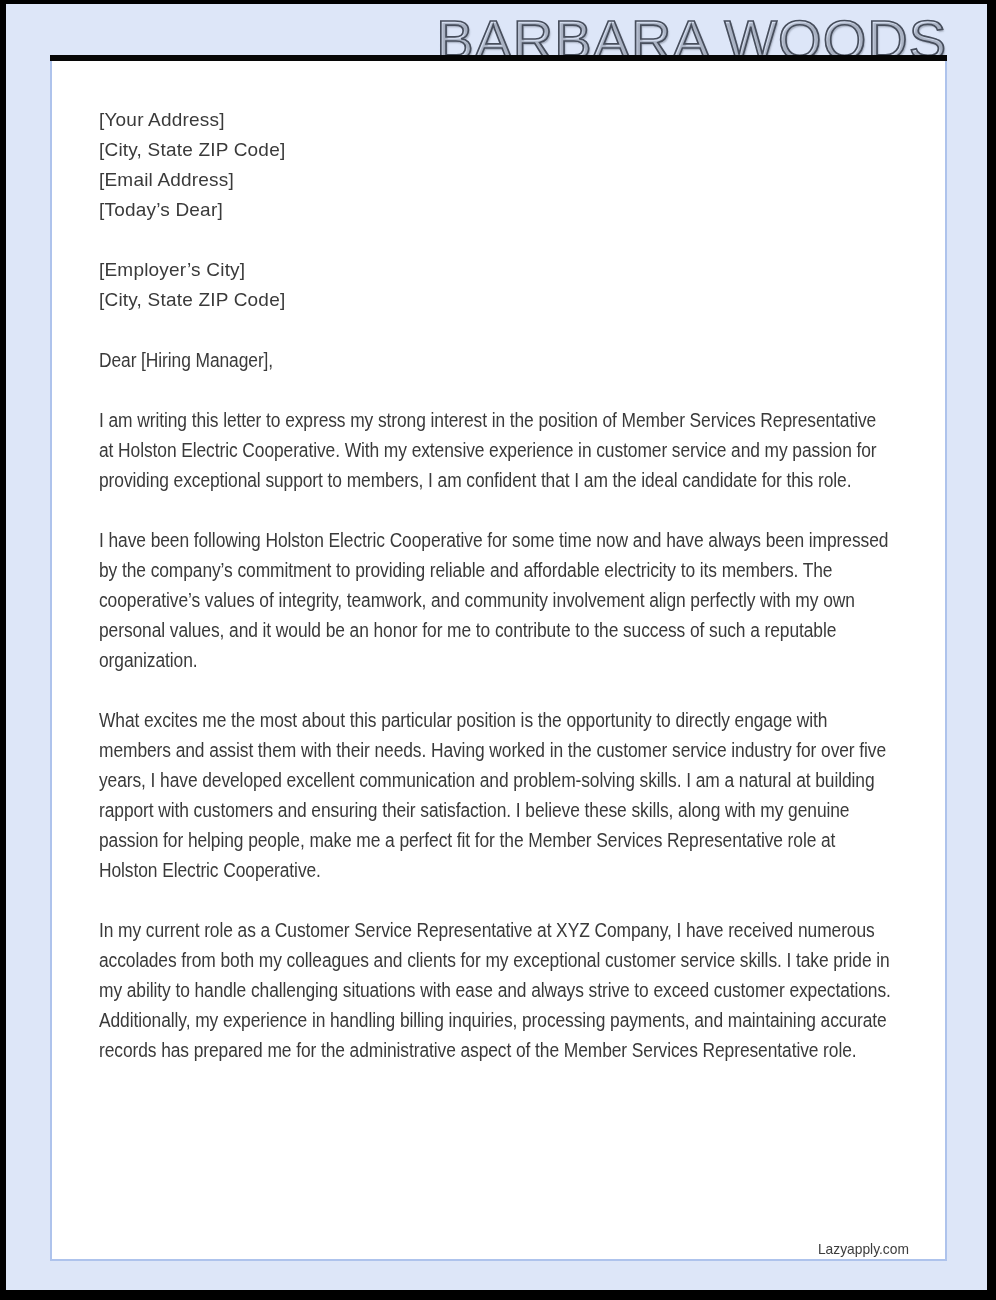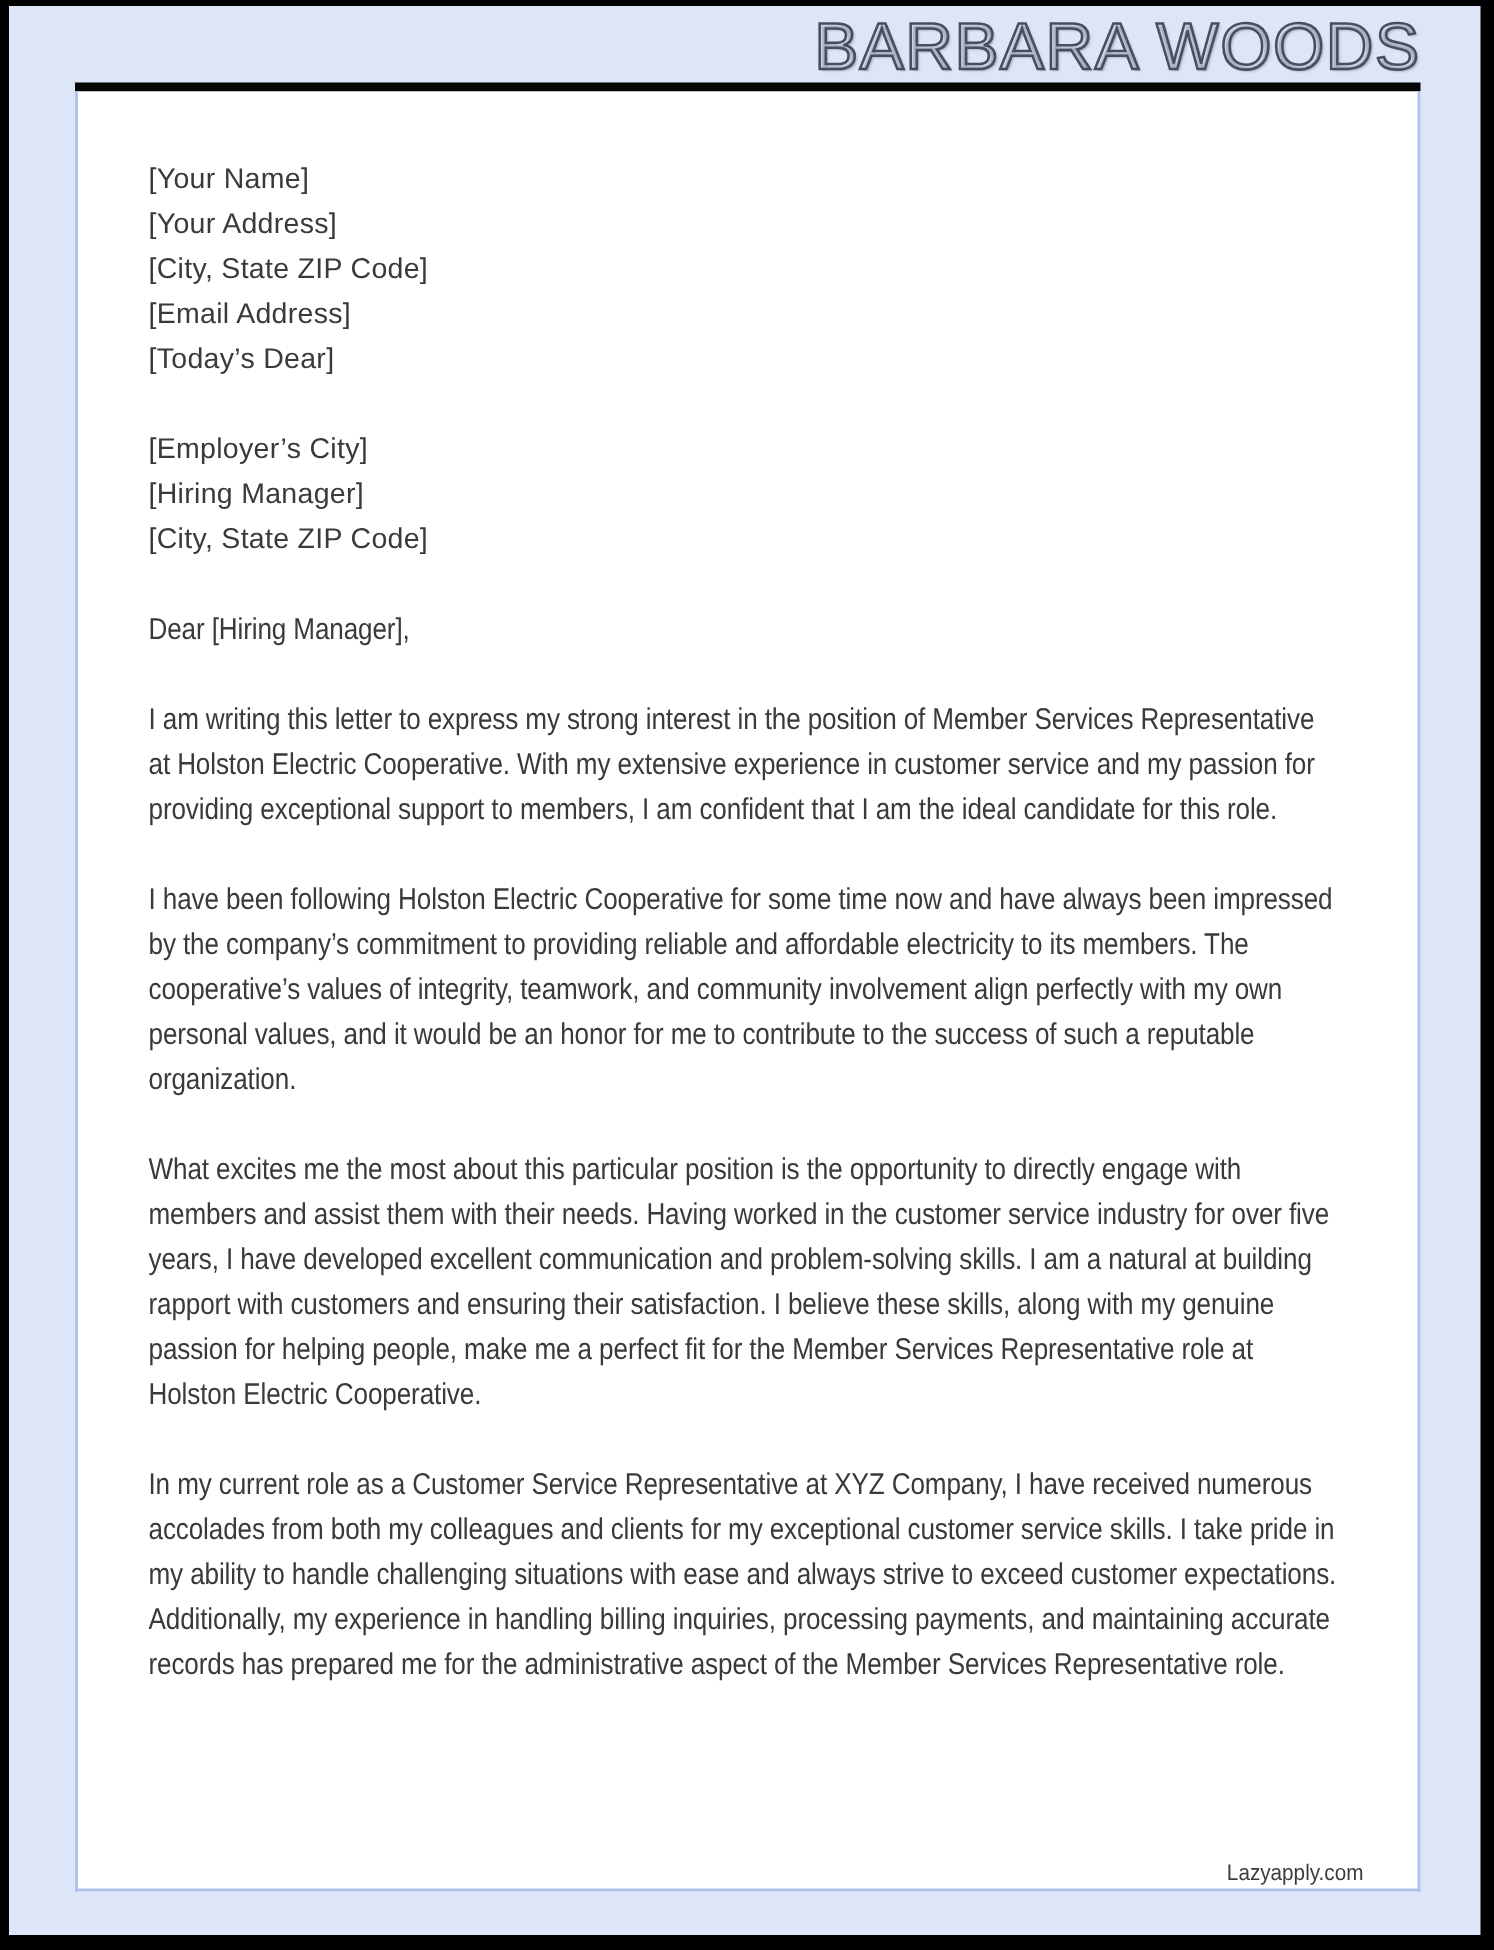--- a/index.html
+++ b/index.html
@@ -9,21 +9,21 @@
     background: #dde6f8;
     border: solid #000;
     border-width: 4px 9px 10px 6px;
     position: relative;
     font-family: "Liberation Sans", sans-serif;
     overflow: hidden;
   }
   .header-name {
     position: absolute;
     top: 3px; right: 40px;
-    font-size: 44px;
+    font-size: 56px;
     font-weight: 500;
     letter-spacing: 1px;
     color: transparent;
     -webkit-text-stroke: 1.7px #474e5c;
     text-shadow: 1.5px 1.5px 1.5px rgba(70, 76, 92, 0.35);
     white-space: nowrap;
   }
   .header-bar {
     position: absolute;
     left: 44px; top: 51px;
@@ -73,30 +73,28 @@
 </head>
 <body>
 
 <div class="header-name">BARBARA WOODS</div>
 
 <div class="header-bar"></div>
 
 <div class="page">
 
   <div class="block">
-    <p class="addr-line">[Your Name]</p>
     <p class="addr-line">[Your Address]</p>
     <p class="addr-line">[City, State ZIP Code]</p>
     <p class="addr-line">[Email Address]</p>
     <p class="addr-line">[Today’s Dear]</p>
   </div>
 
   <div class="block">
     <p class="addr-line">[Employer’s City]</p>
-    <p class="addr-line">[Hiring Manager]</p>
     <p class="addr-line">[City, State ZIP Code]</p>
   </div>
 
   <div class="cond">
     <p class="salutation">Dear [Hiring Manager],</p>
     <p class="para">I am writing this letter to express my strong interest in the position of Member Services Representative at Holston Electric Cooperative. With my extensive experience in customer service and my passion for providing exceptional support to members, I am confident that I am the ideal candidate for this role.</p>
     <p class="para">I have been following Holston Electric Cooperative for some time now and have always been impressed by the company’s commitment to providing reliable and affordable electricity to its members. The cooperative’s values of integrity, teamwork, and community involvement align perfectly with my own personal values, and it would be an honor for me to contribute to the success of such a reputable organization.</p>
     <p class="para">What excites me the most about this particular position is the opportunity to directly engage with members and assist them with their needs. Having worked in the customer service industry for over five years, I have developed excellent communication and problem-solving skills. I am a natural at building rapport with customers and ensuring their satisfaction. I believe these skills, along with my genuine passion for helping people, make me a perfect fit for the Member Services Representative role at Holston Electric Cooperative.</p>
     <p class="para">In my current role as a Customer Service Representative at XYZ Company, I have received numerous accolades from both my colleagues and clients for my exceptional customer service skills. I take pride in my ability to handle challenging situations with ease and always strive to exceed customer expectations. Additionally, my experience in handling billing inquiries, processing payments, and maintaining accurate records has prepared me for the administrative aspect of the Member Services Representative role.</p>
   </div>

